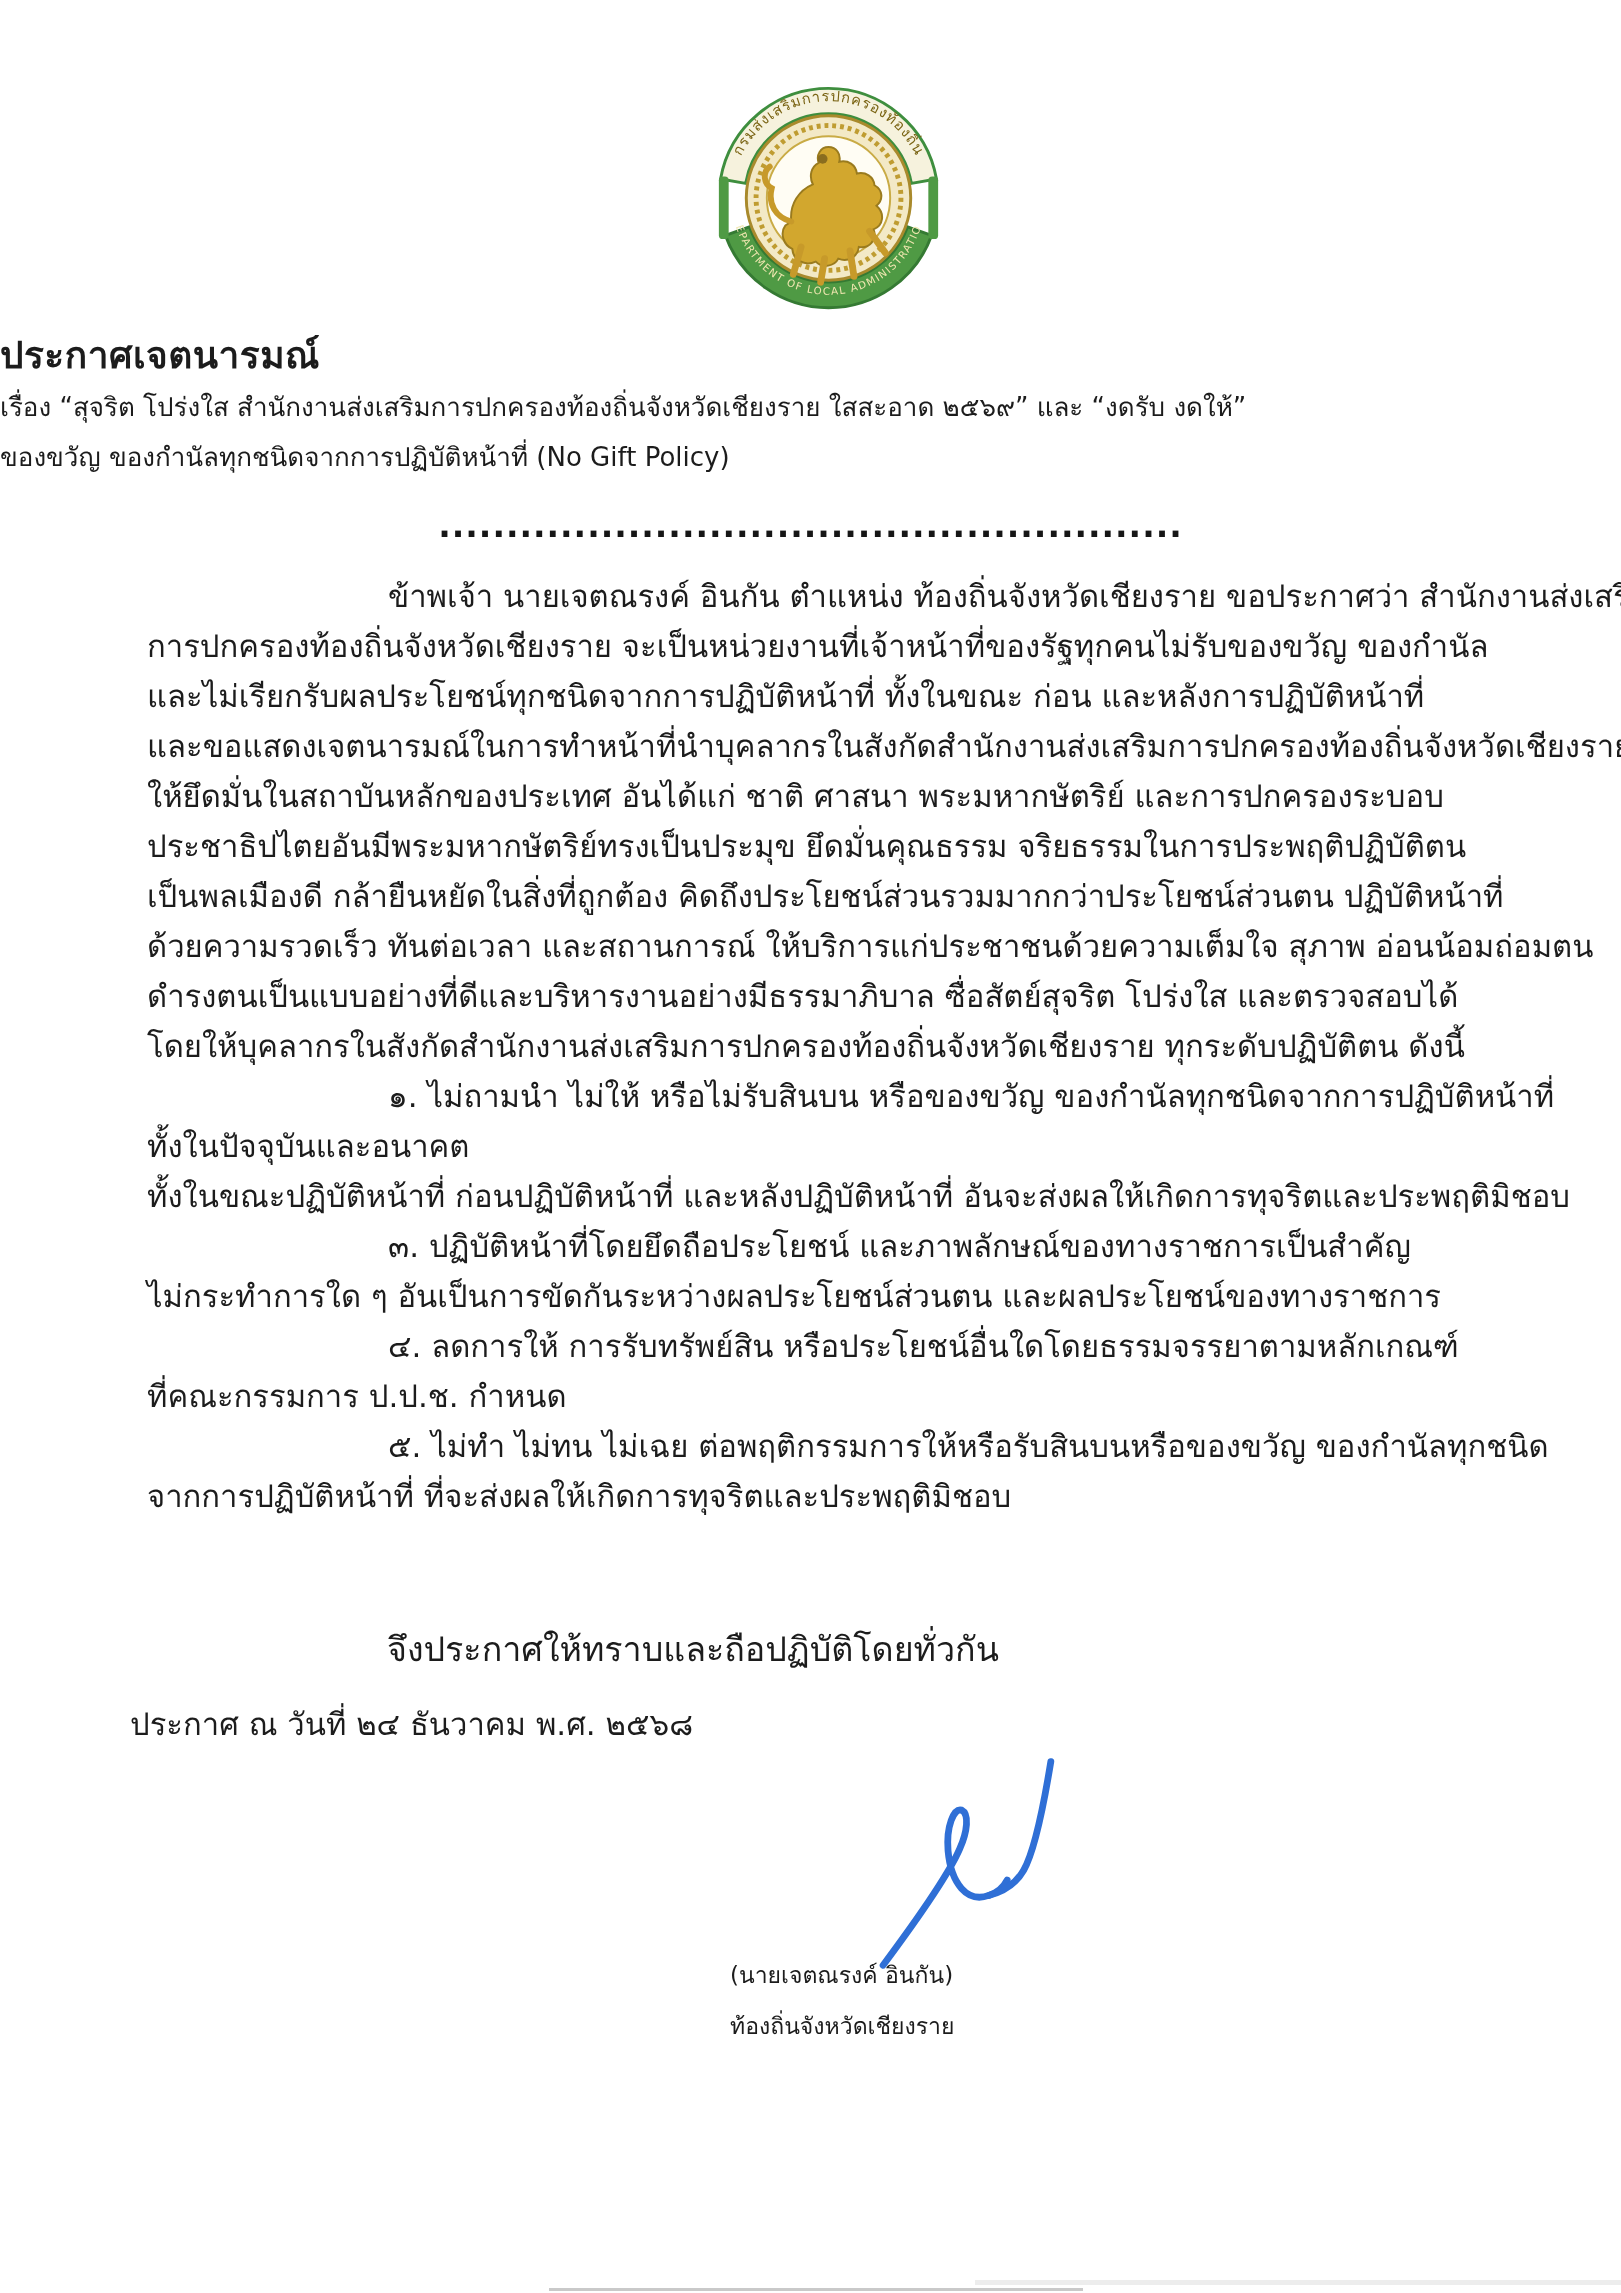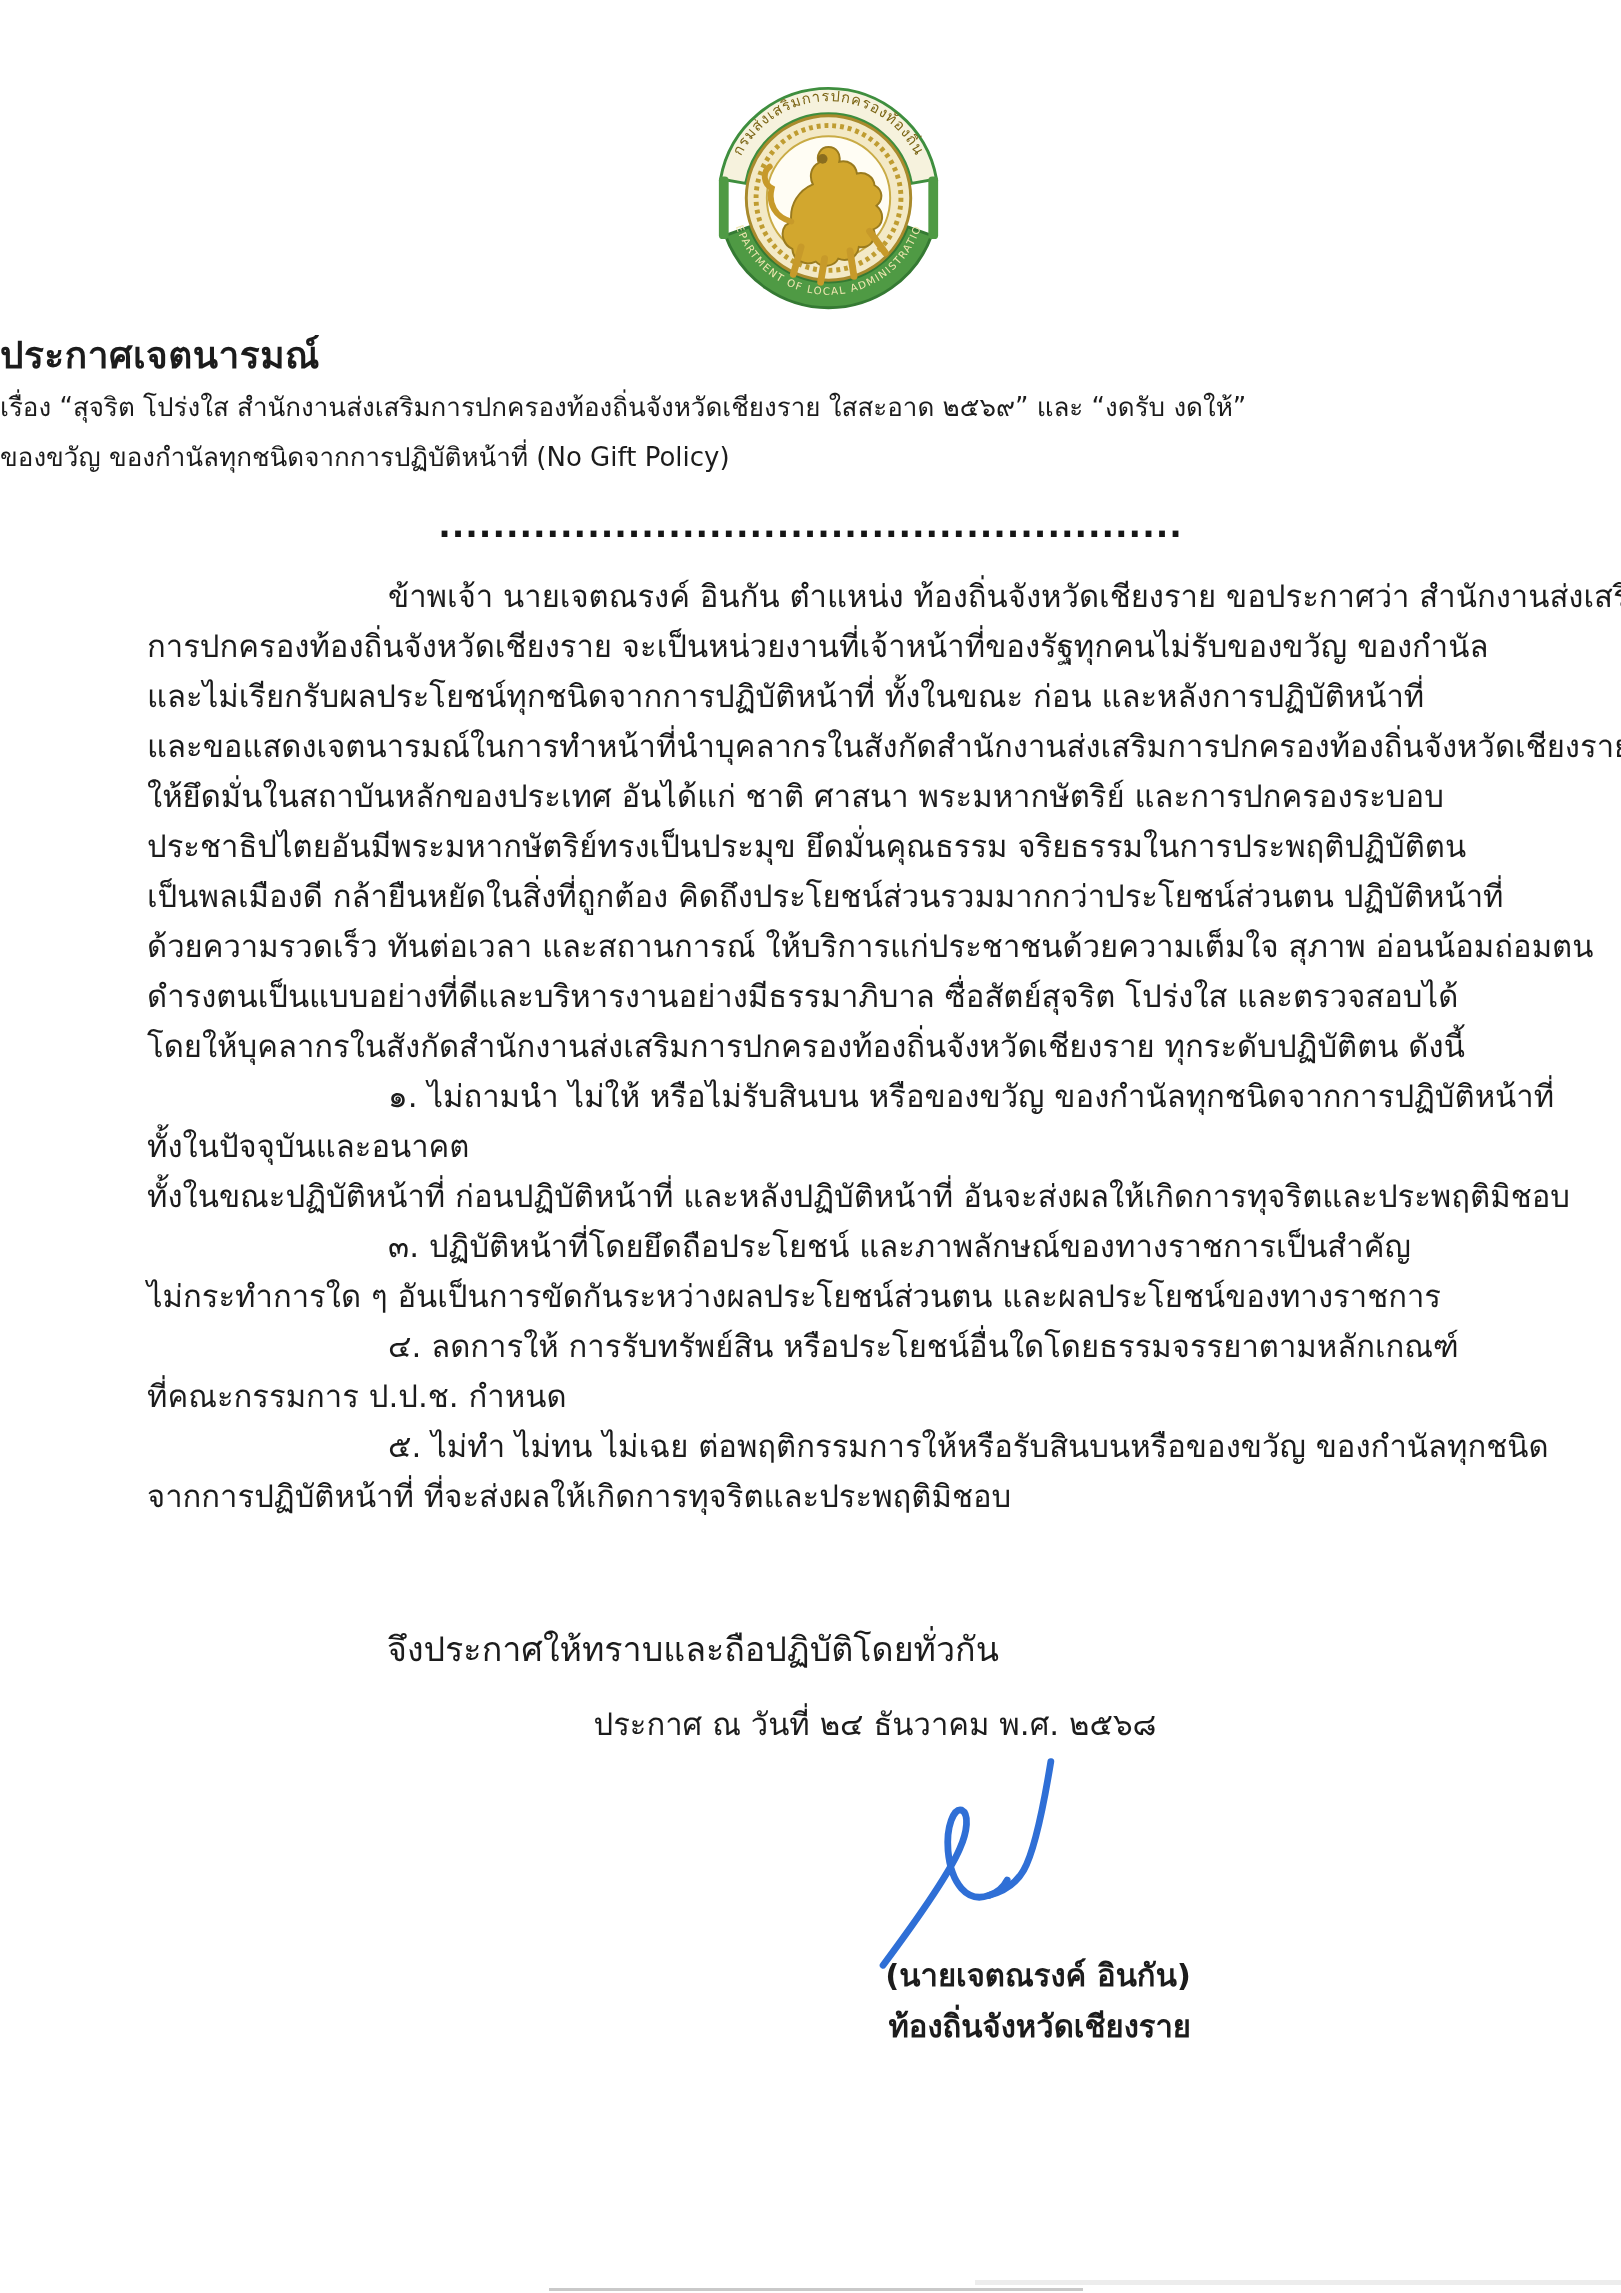--- a/index.html
+++ b/index.html
@@ -17,23 +17,23 @@
   .title2{font-size:26px;line-height:50px;font-weight:500;}
   .dots{
     position:absolute;left:0;top:506px;width:1621px;
     text-align:center;font-size:33px;font-weight:bold;
     letter-spacing:1px;line-height:39px;color:#161616;
   }
   .content{position:absolute;left:147px;top:571px;width:1339px;font-size:31px;font-weight:500;}
   .line{height:50px;line-height:50px;white-space:nowrap;}
   .indent{padding-left:241px;}
   .closing{position:absolute;left:387px;top:1622px;font-size:34px;font-weight:500;white-space:nowrap;}
-  .dateline{position:absolute;left:130px;top:1699px;width:1490px;text-align:center;font-size:31px;font-weight:500;}
+  .dateline{position:absolute;left:130px;top:1699px;width:1490px;text-align:left;font-size:31px;font-weight:500;}
   .signature{position:absolute;left:855px;top:1750px;width:221px;height:223px;}
-  .signblock{position:absolute;left:730px;top:1950px;width:461px;text-align:right;font-size:31px;font-weight:700;}
+  .signblock{position:absolute;left:730px;top:1950px;width:461px;text-align:left;font-size:23px;font-weight:400;}
   .signblock div{height:51px;line-height:51px;white-space:nowrap;}
   .artifact{position:absolute;}
   .artifact1{left:975px;top:2280px;width:646px;height:4.9px;background:#ededed;}
   .artifact2{left:549px;top:2288px;width:534px;height:2.9px;background:#9c9c9c;opacity:.55;}
 </style>
 </head>
 <body>
 
 <div class="page">
 

